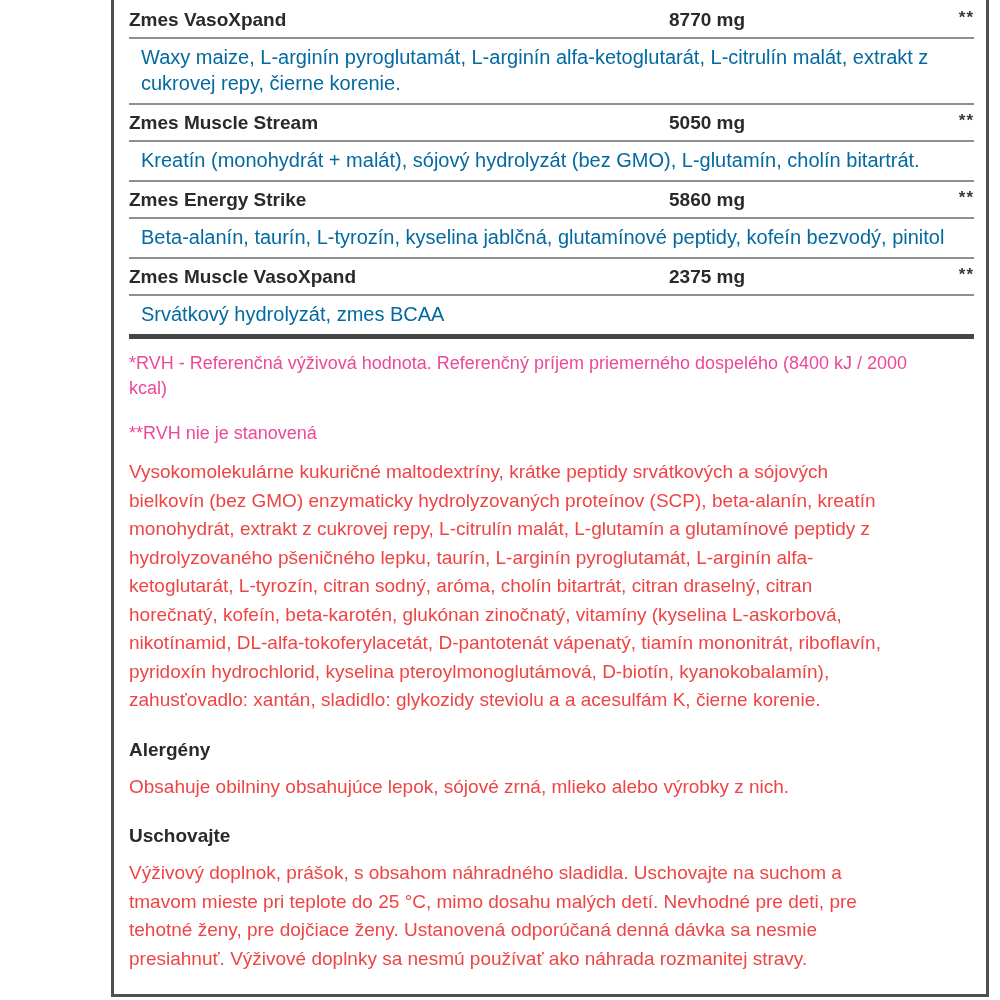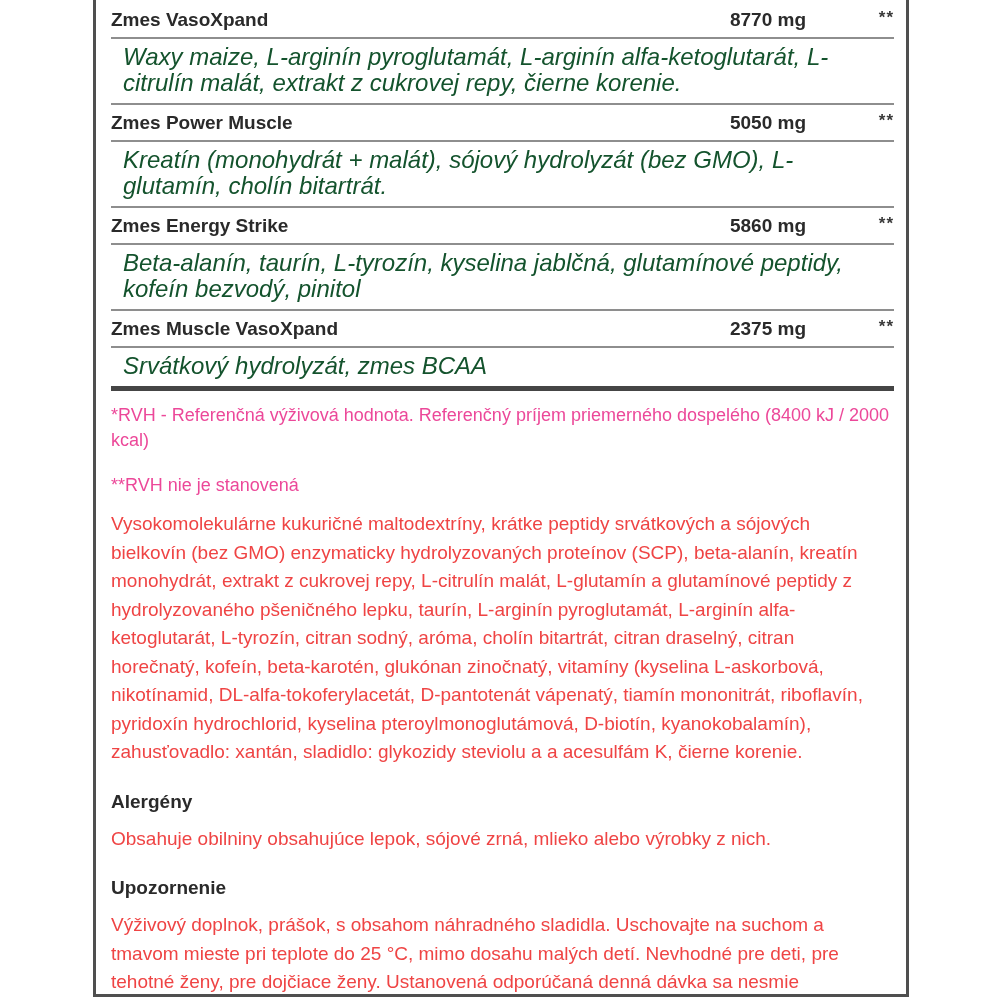--- a/index.html
+++ b/index.html
@@ -12,58 +12,57 @@
   }
   .page {
     position: relative;
     width: 1000px;
     height: 1000px;
     background: #ffffff;
     overflow: hidden;
   }
   .frame {
     position: absolute;
-    left: 93px;
+    left: 111px;
     top: 0;
-    width: 816px;
+    width: 878px;
     height: 997px;
     box-sizing: border-box;
     border-left: 3px solid #4f4f4f;
     border-right: 3px solid #4f4f4f;
     border-bottom: 3px solid #4f4f4f;
     padding: 2px 12px 0 15px;
     filter: blur(0.4px);
   }
   .row-header {
     display: grid;
     grid-template-columns: 540px 155px 1fr;
     align-items: baseline;
     padding: 6px 0 5px 0;
     border-bottom: 2px solid #8e8e8e;
     font-weight: bold;
     font-size: 19px;
     line-height: 23px;
     color: #2a2a2a;
   }
-  .row-header .amount { text-align: right; }
+  .row-header .amount { text-align: left; }
   .row-header .note {
     text-align: right;
     position: relative;
     top: -3px;
     font-size: 17px;
     letter-spacing: 1px;
     color: #3a3a3a;
   }
   .row-ingredients {
     padding: 5px 4px 7px 12px;
     border-bottom: 2px solid #8e8e8e;
-    font-size: 24px;
+    font-size: 20px;
     line-height: 26px;
-    color: #14532d;
-    font-style: italic;
+    color: #0369a1;
   }
   .row-ingredients.last {
     border-bottom: 5px solid #454545;
   }
   .footnote {
     margin-top: 12px;
     font-size: 18px;
     line-height: 25px;
     color: #ec4899;
     max-width: 782px;
@@ -92,21 +91,21 @@
     <div>
 
       <div class="row-header">
         <span>Zmes VasoXpand</span>
         <span class="amount">8770 mg</span>
         <span class="note">**</span>
       </div>
       <div class="row-ingredients">Waxy maize, L-arginín pyroglutamát, L-arginín alfa-ketoglutarát, L-citrulín malát, extrakt z cukrovej repy, čierne korenie.</div>
 
       <div class="row-header">
-        <span>Zmes Power Muscle</span>
+        <span>Zmes Muscle Stream</span>
         <span class="amount">5050 mg</span>
         <span class="note">**</span>
       </div>
       <div class="row-ingredients">Kreatín (monohydrát + malát), sójový hydrolyzát (bez GMO), L-glutamín, cholín bitartrát.</div>
 
       <div class="row-header">
         <span>Zmes Energy Strike</span>
         <span class="amount">5860 mg</span>
         <span class="note">**</span>
       </div>
@@ -122,17 +121,17 @@
     </div>
 
     <div class="footnote">*RVH - Referenčná výživová hodnota. Referenčný príjem priemerného dospelého (8400 kJ / 2000 kcal)</div>
     <div class="footnote">**RVH nie je stanovená</div>
 
     <div class="section-body">Vysokomolekulárne kukuričné maltodextríny, krátke peptidy srvátkových a sójových bielkovín (bez GMO) enzymaticky hydrolyzovaných proteínov (SCP), beta-alanín, kreatín monohydrát, extrakt z cukrovej repy, L-citrulín malát, L-glutamín a glutamínové peptidy z hydrolyzovaného pšeničného lepku, taurín, L-arginín pyroglutamát, L-arginín alfa-ketoglutarát, L-tyrozín, citran sodný, aróma, cholín bitartrát, citran draselný, citran horečnatý, kofeín, beta-karotén, glukónan zinočnatý, vitamíny (kyselina L-askorbová, nikotínamid, DL-alfa-tokoferylacetát, D-pantotenát vápenatý, tiamín mononitrát, riboflavín, pyridoxín hydrochlorid, kyselina pteroylmonoglutámová, D-biotín, kyanokobalamín), zahusťovadlo: xantán, sladidlo: glykozidy steviolu a a acesulfám K, čierne korenie.</div>
 
     <div class="section-heading">Alergény</div>
     <div class="section-body">Obsahuje obilniny obsahujúce lepok, sójové zrná, mlieko alebo výrobky z nich.</div>
 
-    <div class="section-heading">Upozornenie</div>
+    <div class="section-heading">Uschovajte</div>
     <div class="section-body">Výživový doplnok, prášok, s obsahom náhradného sladidla. Uschovajte na suchom a tmavom mieste pri teplote do 25 °C, mimo dosahu malých detí. Nevhodné pre deti, pre tehotné ženy, pre dojčiace ženy. Ustanovená odporúčaná denná dávka sa nesmie presiahnuť. Výživové doplnky sa nesmú používať ako náhrada rozmanitej stravy.</div>
 
   </div>
 </div>
 
 </body></html>

